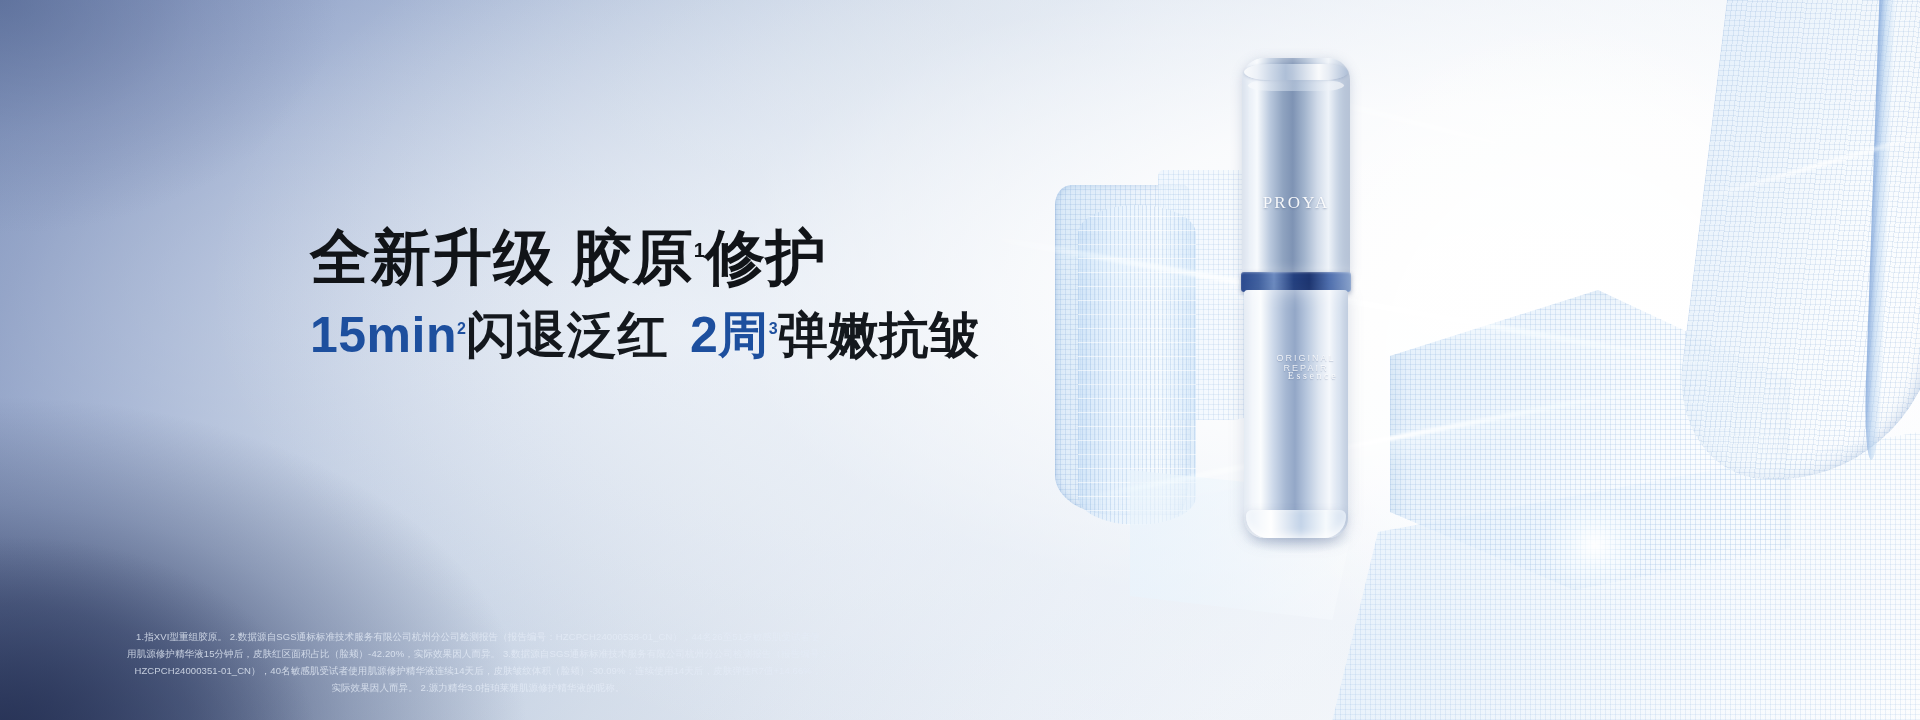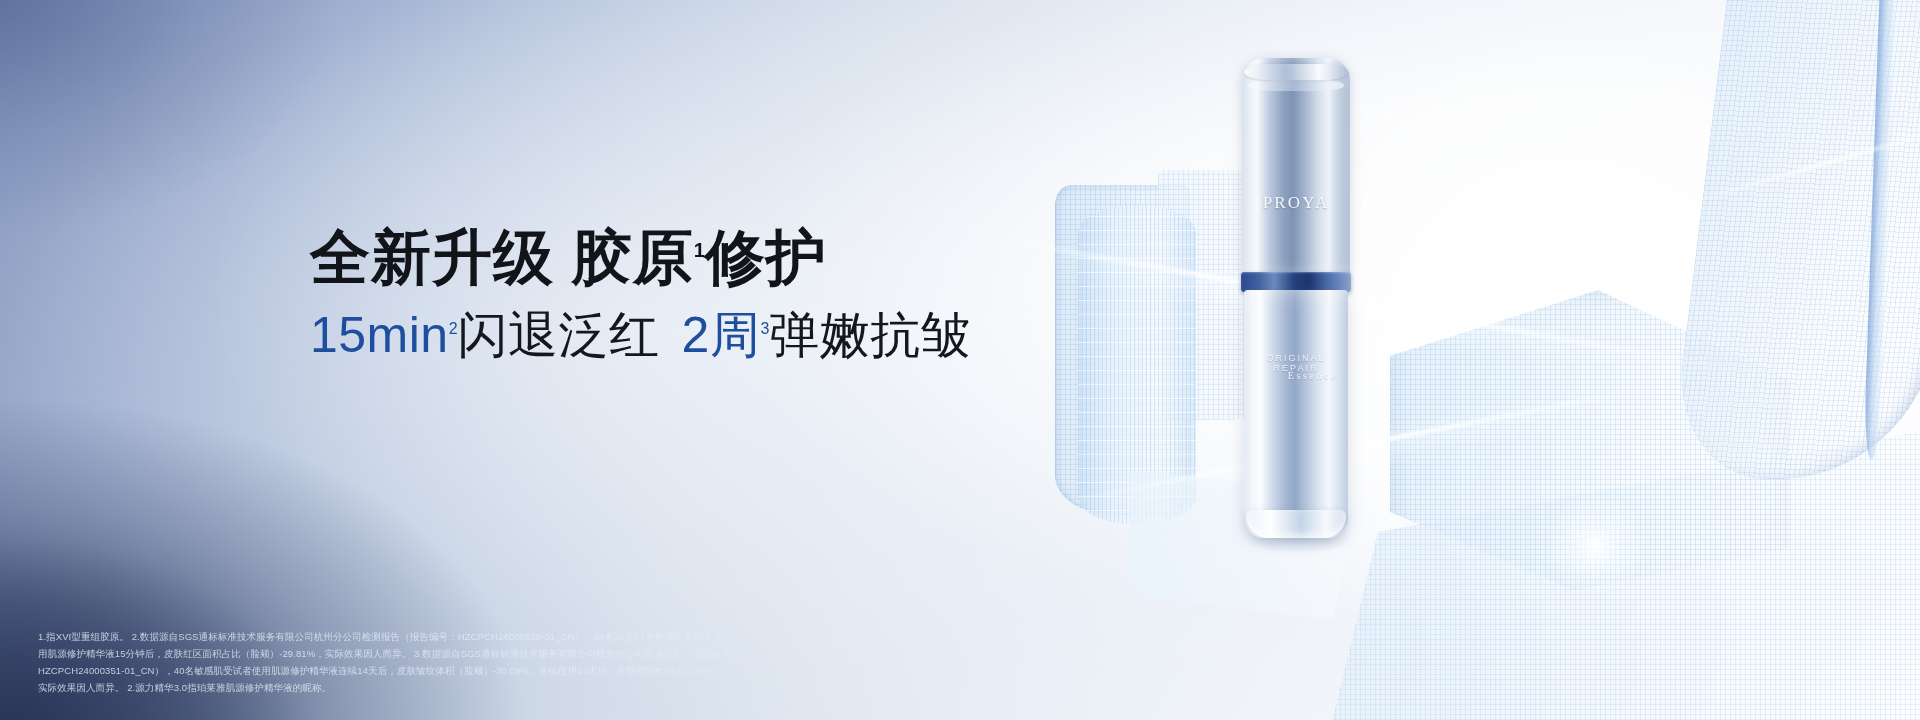--- a/index.html
+++ b/index.html
@@ -199,21 +199,21 @@
   .bottle-body{
     position:absolute; left:2px; top:232px; width:104px; height:248px;
     border-radius:4px 4px 20px 20px;
     background:linear-gradient(90deg,
       #dde5f0 0%, #f2f6fb 8%, #fbfdfe 16%, #cdd9ea 28%,
       #a6b8d3 40%, #93a7c7 49%, #b6c6dd 60%, #dee6f1 72%,
       #f5f8fc 82%, #d4dfee 92%, #aebed6 100%);
     box-shadow:inset 0 0 20px rgba(255,255,255,.50), 0 4px 16px rgba(90,110,150,.22);
   }
   .body-line1{
-    position:absolute; left:0; top:295px; width:108px; text-align:center;
+    position:absolute; left:10px; top:295px; width:108px; text-align:center;
     font-size:9px; letter-spacing:2.0px; color:rgba(255,255,255,.80);
     text-shadow:0 1px 1px rgba(90,110,150,.35);
   }
   .body-line2{
     position:absolute; left:17px; top:312px; width:108px; text-align:center;
     font-size:10px; letter-spacing:2.6px; color:rgba(255,255,255,.85);
     font-family:"Liberation Serif","DejaVu Serif",serif;
     text-shadow:0 1px 1px rgba(90,110,150,.35);
   }
   .bottle-base{
@@ -230,33 +230,33 @@
 
   
   .copy{ position:absolute; left:310px; top:228px; }
   .headline{
     font-size:60px; line-height:1; color:#111418; white-space:nowrap;
     letter-spacing:1px; font-weight:700;
   }
   .headline .sup{ font-size:20px; vertical-align:super; letter-spacing:0; }
   .subline{
     margin-top:22px; font-size:50px; line-height:1; white-space:nowrap;
-    color:#14181d; letter-spacing:0.5px; font-weight:400;
+    color:#14181d; letter-spacing:0.5px; font-weight:700;
   }
   .subline .blue{ color:#1d4f9e; }
   .subline .sup{ font-size:16px; vertical-align:super; letter-spacing:0; }
   .gap{ display:inline-block; width:22px; }
 
   
   .footnotes{
     position:absolute; left:38px; top:628px; width:880px;
     font-size:9.5px; line-height:17px; color:rgba(228,235,246,.80);
     letter-spacing:.1px;
   }
-  .footnotes div{ white-space:nowrap; }
+  .footnotes div{ white-space:nowrap;text-align:center; }
 </style>
 </head>
 <body>
 
 <div class="banner">
 
   <div class="top-shade"></div>
   <div class="corner-shade"></div>
   <div class="corner-shade2"></div>
   <div class="glow-main"></div>
@@ -292,18 +292,18 @@
   </div>
 
   <div class="copy">
     <div class="headline"><span>全新升级 胶原</span><span class="sup">1</span><span>修护</span></div>
 
     <div class="subline"><span class="blue">15min</span><span class="blue sup">2</span><span>闪退泛红</span><span class="gap"></span><span class="blue">2周</span><span class="blue sup">3</span><span>弹嫩抗皱</span></div>
   </div>
 
   <div class="footnotes">
     <div>1.指XVI型重组胶原。  2.数据源自SGS通标标准技术服务有限公司杭州分公司检测报告（报告编号：HZCPCH24000538-01_CN），44名26至51岁敏感肌受试者使</div>
-    <div>用肌源修护精华液15分钟后，皮肤红区面积占比（脸颊）-29.81%，实际效果因人而异。  3.数据源自SGS通标标准技术服务有限公司杭州分公司检测报告（报告编号：</div>
+    <div>用肌源修护精华液15分钟后，皮肤红区面积占比（脸颊）-42.20%，实际效果因人而异。  3.数据源自SGS通标标准技术服务有限公司杭州分公司检测报告（报告编号：</div>
     <div>HZCPCH24000351-01_CN），40名敏感肌受试者使用肌源修护精华液连续14天后，皮肤皱纹体积（脸颊）-30.09%；连续使用14天后，皮肤弹性R7值+14.66%，</div>
     <div>实际效果因人而异。  2.源力精华3.0指珀莱雅肌源修护精华液的昵称。</div>
   </div>
 
 </div>
 
 </body></html>

